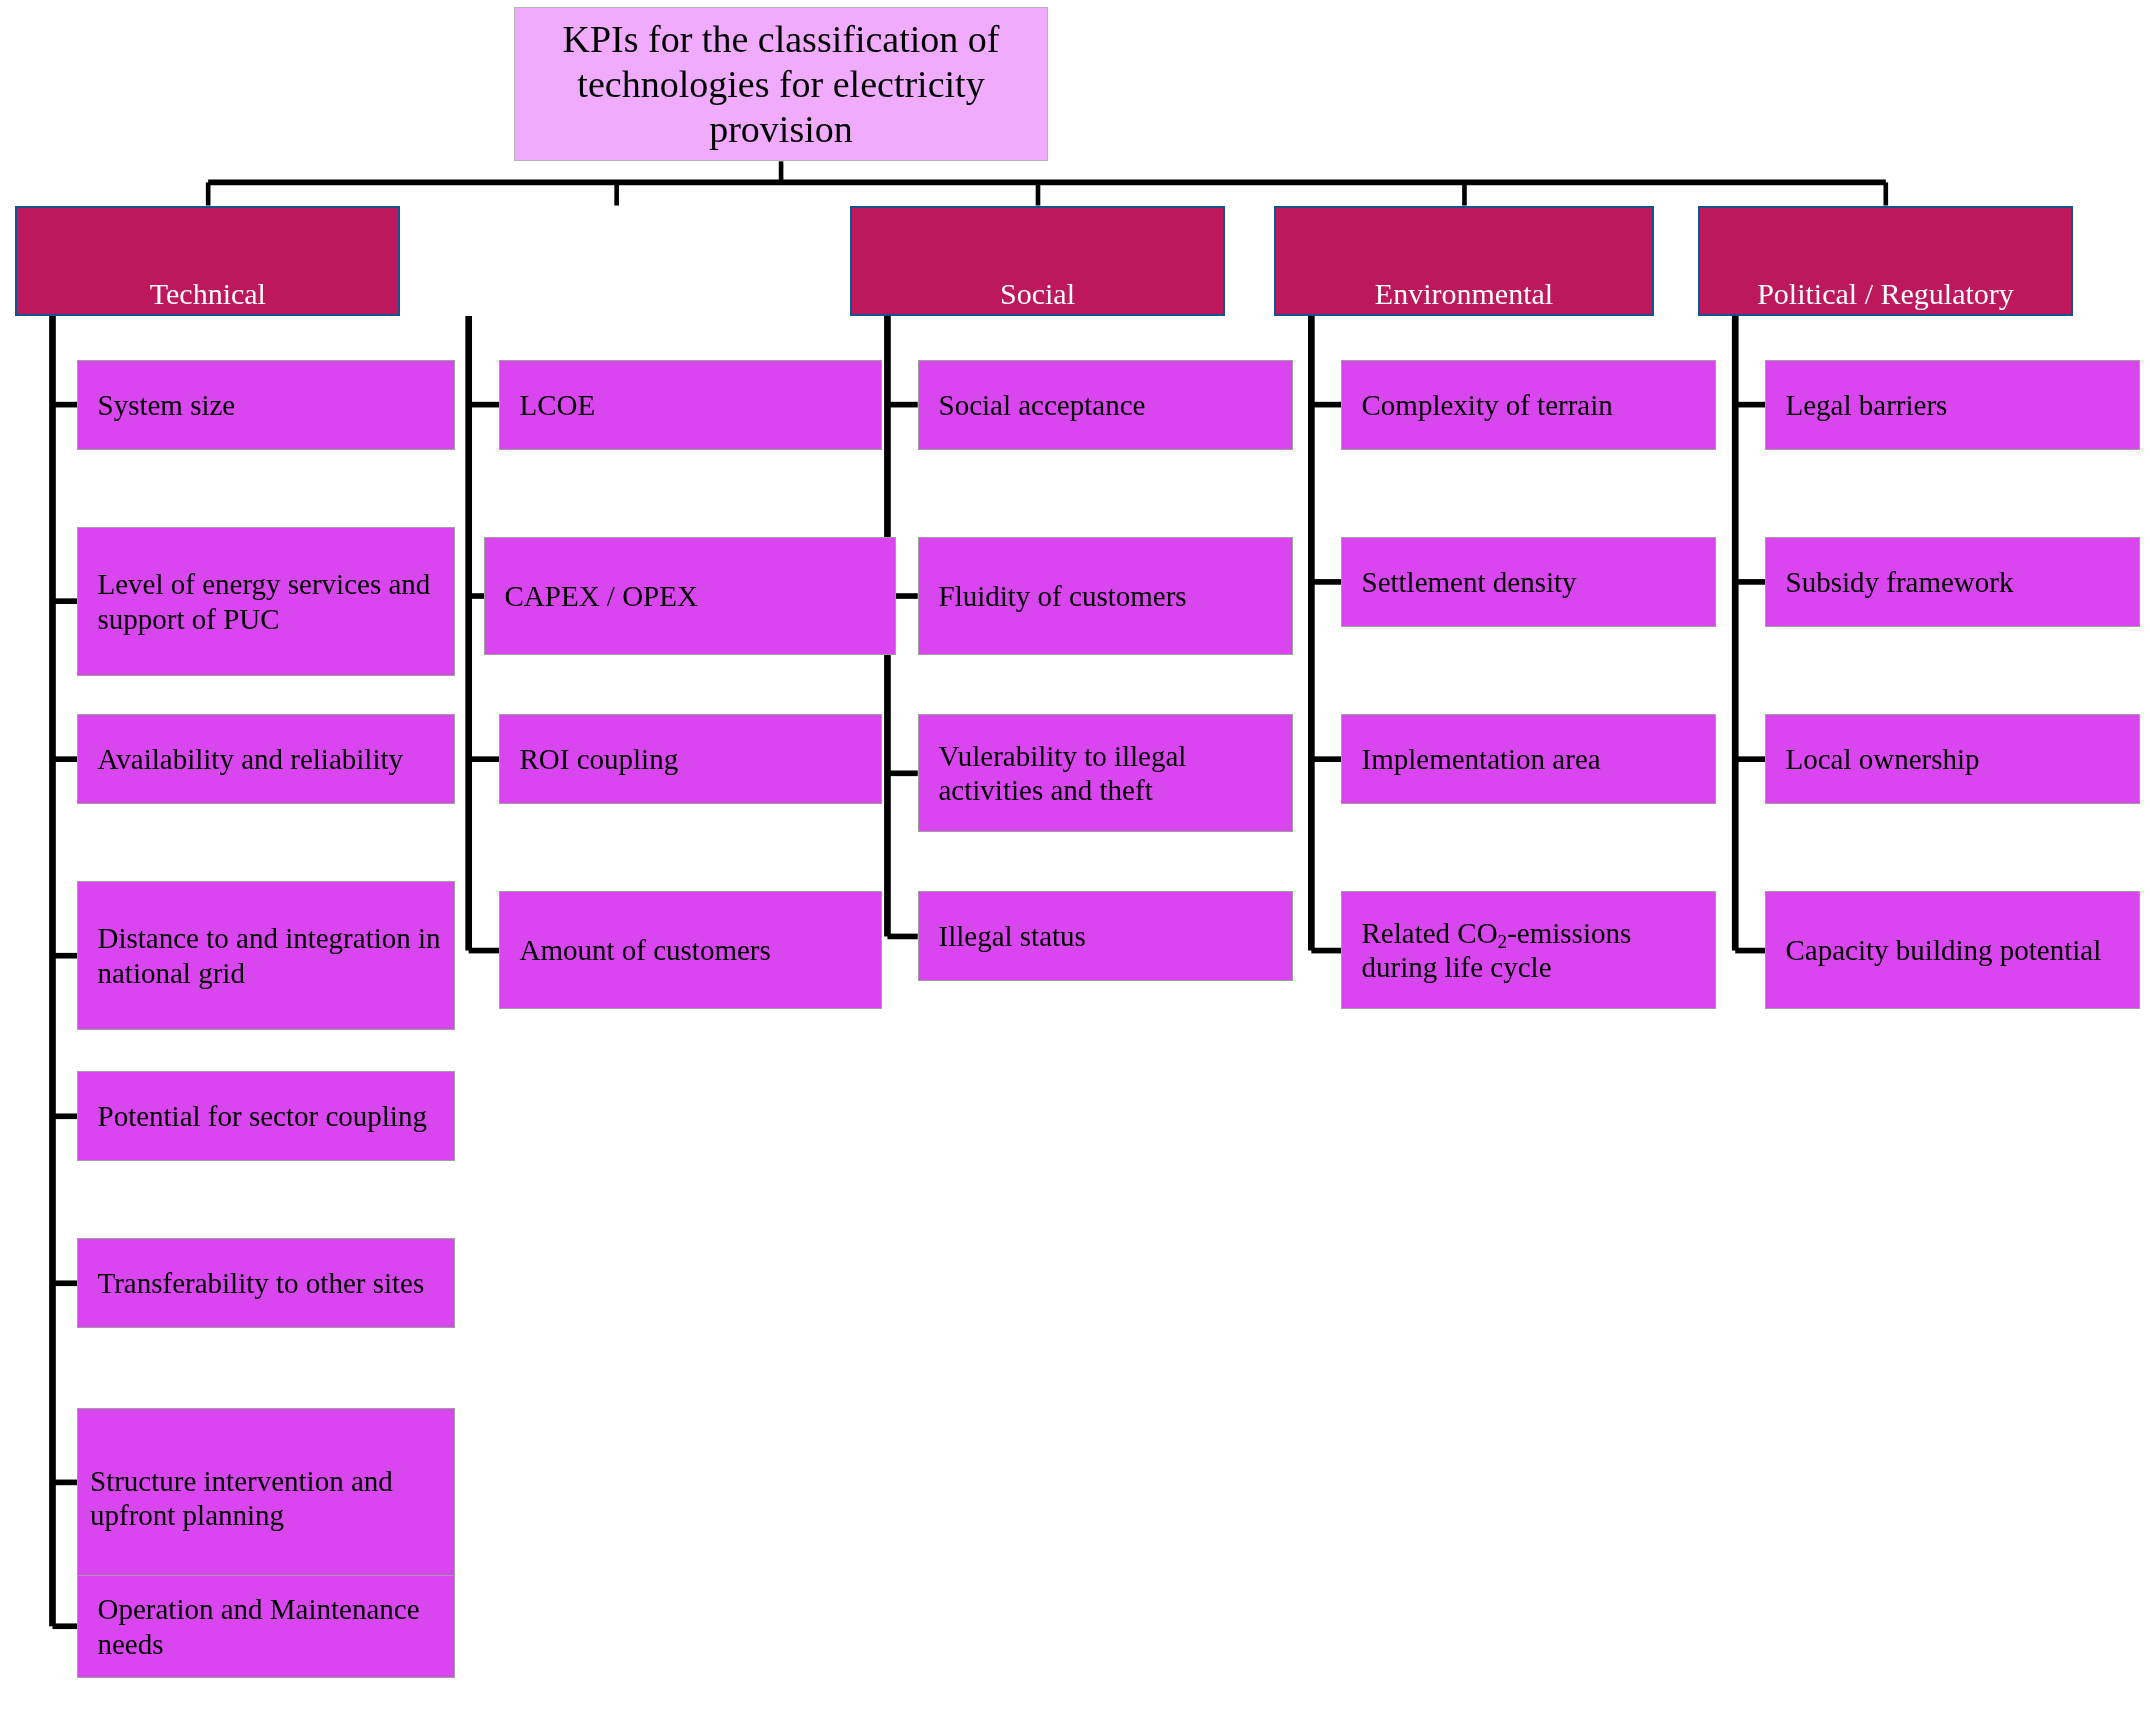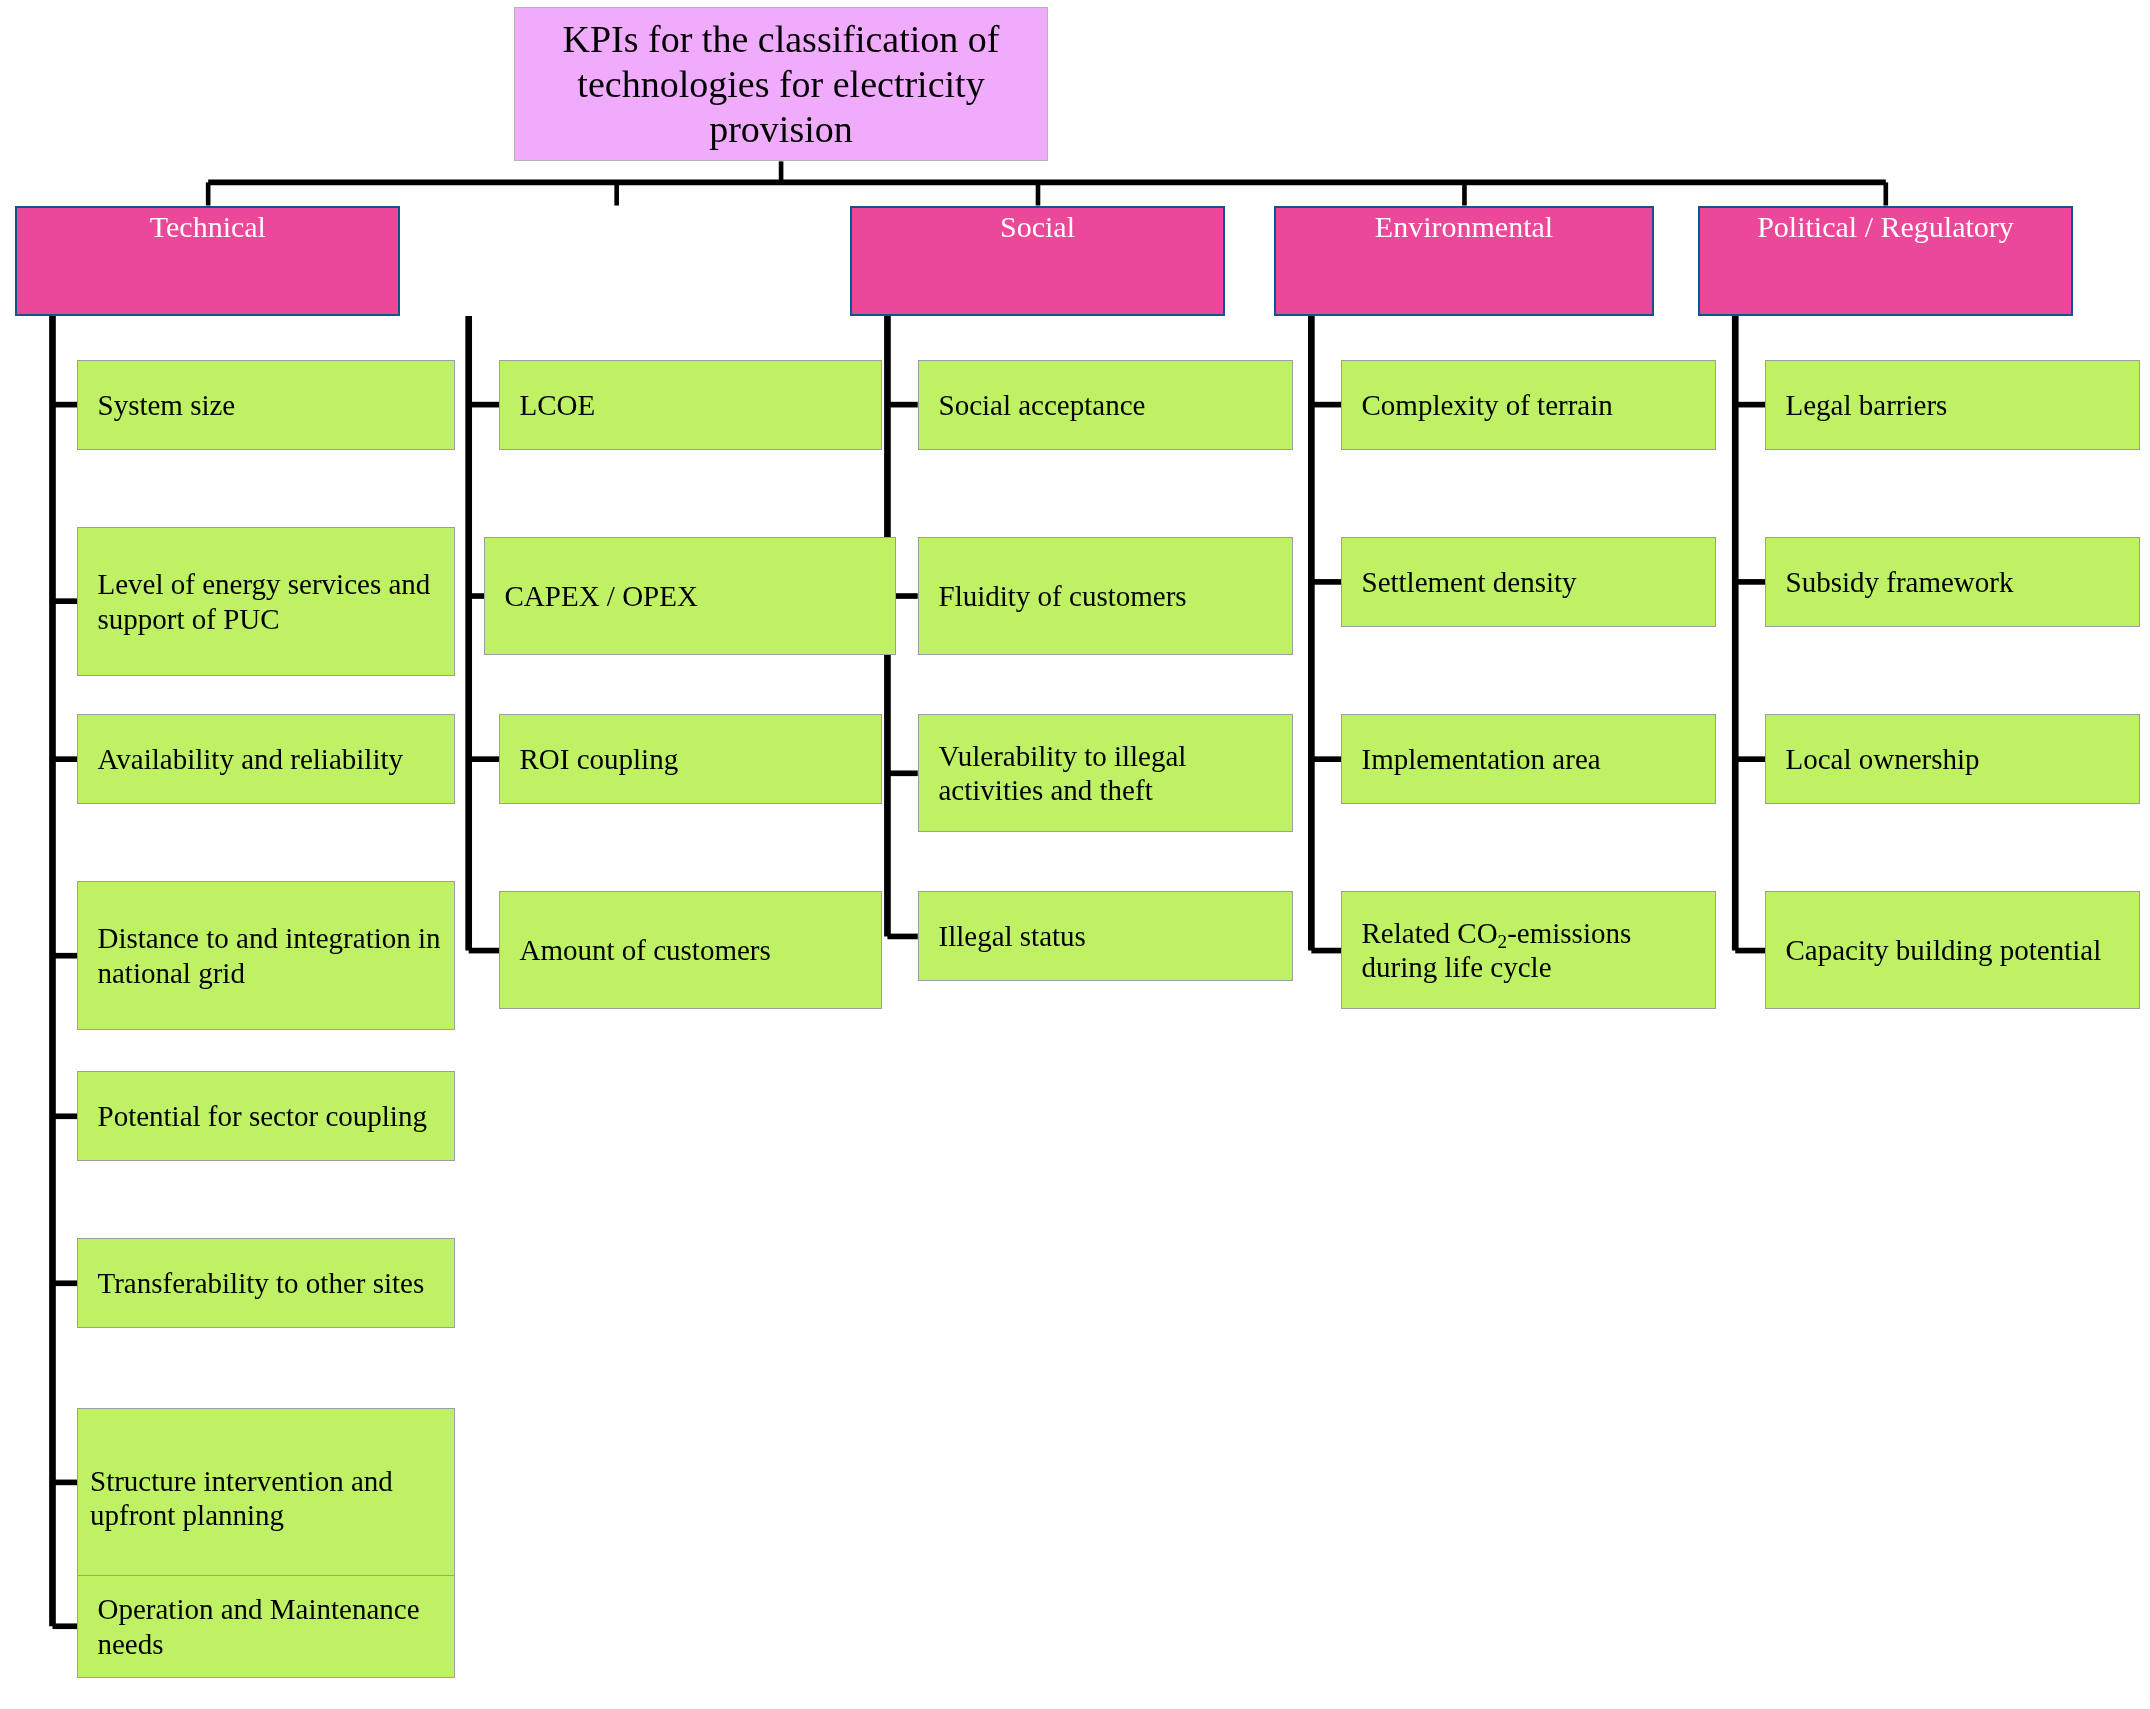--- a/index.html
+++ b/index.html
@@ -21,34 +21,34 @@
     display:flex;align-items:center;justify-content:center;
     text-align:center;
     color:#000000;
     font-size:38px;
     line-height:1.18;
     padding:3.1px 12.3px;
   }
 
   
   .cat{
-    background:#ec4899;
+    background:#be185d;
     border:2.1px solid #12538f;
-    display:flex;align-items:flex-start;justify-content:center;
+    display:flex;align-items:flex-end;justify-content:center;
     text-align:center;
     color:#ffffff;
     font-size:30px;
     line-height:1.15;
     padding:2.1px 5.1px;
   }
 
   
   .leaf{
     border:1.5px solid #9e9e9e;
-    background:#bef264;
+    background:#d946ef;
     display:flex;align-items:center;
     text-align:left;
     color:#000000;
     font-size:29px;
     line-height:1.19;
     padding:3.1px 5.1px 3.1px 19.5px;
   }
   .leaf span{display:block;}
   sub{font-size:0.66em;vertical-align:-0.28em;line-height:0;}
 </style>

